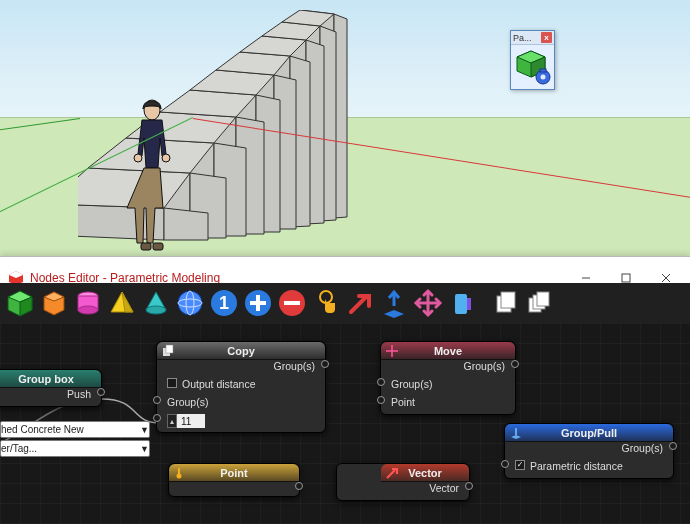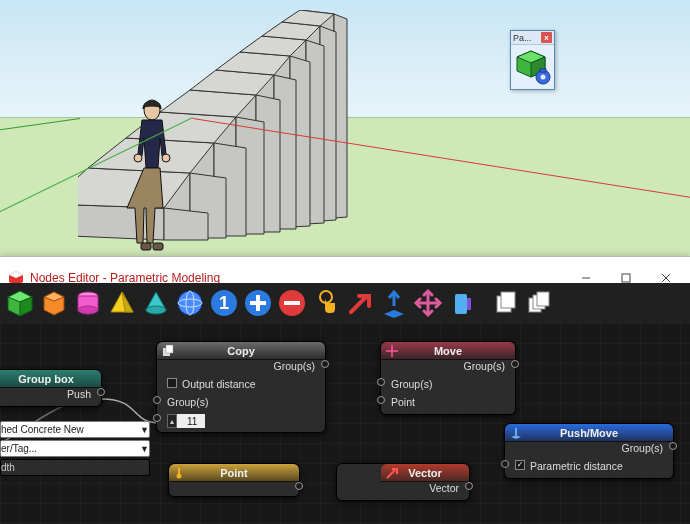--- a/index.html
+++ b/index.html
@@ -73,21 +73,21 @@
   .row .lab { white-space:nowrap; }
   .port { width:8px; height:8px; border:1px solid #999; border-radius:50%; background:#1a1a1a; }
   .port.out { position:absolute; right:-4px; }
   .port.in  { position:absolute; left:-4px; }
   .row-right { justify-content:flex-end; padding-right:10px; }
   .row-left  { justify-content:flex-start; padding-left:10px; }
   .chk { width:10px; height:10px; border:1px solid #888; margin-right:5px; background:#1a1a1a; display:inline-flex; align-items:center; justify-content:center; }
   .chk.checked::after { content:"✓"; font-size:8px; color:#eee; line-height:1; }
   .numfield { display:flex; align-items:center; }
   .numfield .spin { width:10px; height:14px; border:1px solid #666; background:#222; display:flex; align-items:center; justify-content:center; font-size:8px; color:#ccc; }
-  .numfield .val { width:28px; height:14px; background:#eee; color:#111; font-size:10px; display:flex; align-items:center; padding:0 10px; }
+  .numfield .val { width:28px; height:14px; background:#eee; color:#111; font-size:10px; display:flex; align-items:center; padding:0 4px; }
 
   .hdr-drawbox { background:linear-gradient(#2a7f6f,#1d4a42); }
   .hdr-copy    { background:linear-gradient(#6a6a6a,#2e2e2e); }
   .hdr-move    { background:linear-gradient(#9a3a4a,#3a2428); }
   .hdr-point   { background:linear-gradient(#caa23a,#5a4a22); }
   .hdr-vector  { background:linear-gradient(#b23a2c,#4a2a24); }
   .hdr-push    { background:linear-gradient(#2a6adf,#20325a); }
 
   .side-fields { position:absolute; left:0; top:423px; width:150px; }
   .sf { height:17px; background:#fff; border:1px solid #7a7a7a; border-radius:2px;
@@ -340,23 +340,20 @@
 
     <div class="side-fields" style="top:98px;">
       <div class="sf">
         <span>hed Concrete New</span>
           <span class="caret">▼</span>
       </div>
       <div class="sf">
         <span>er/Tag...</span>
           <span class="caret">▼</span>
       </div>
-      <div class="sf" style="background:#2c2c2c;color:#ccc;border-color:#000">
-        <span>dth</span>
-      </div>
     </div>
 
     <div class="node" style="left:156px; top:18px; width:170px;">
       <div class="node-header hdr-copy">
         <span class="hicon"><svg width="14" height="14">
               <rect x="2" y="4" width="7" height="8" fill="#ddd"></rect>
               <rect x="5" y="1" width="7" height="8" fill="#fff" stroke="#888" stroke-width="0.5"></rect>
             </svg></span>
         <span>Copy</span>
       </div>
@@ -429,21 +426,21 @@
         <span class="port out"></span>
       </div>
     </div>
 
     <div class="node" style="left:504px; top:100px; width:170px;">
       <div class="node-header hdr-push">
         <span class="hicon"><svg width="14" height="14">
               <polygon points="7,12 12,14 7,16 2,14" fill="#6ae" transform="translate(0,-3)"></polygon>
               <path d="M7 2 v7" stroke="#6ae" stroke-width="2"></path>
             </svg></span>
-        <span>Push/Move</span>
+        <span>Group/Pull</span>
       </div>
       <div class="row row-right">
         <span class="lab">Group(s)</span>
         <span class="port out"></span>
       </div>
       <div class="row row-left">
         <span class="port in"></span>
         <span class="chk checked"></span>
         <span class="lab">Parametric distance</span>
       </div>

